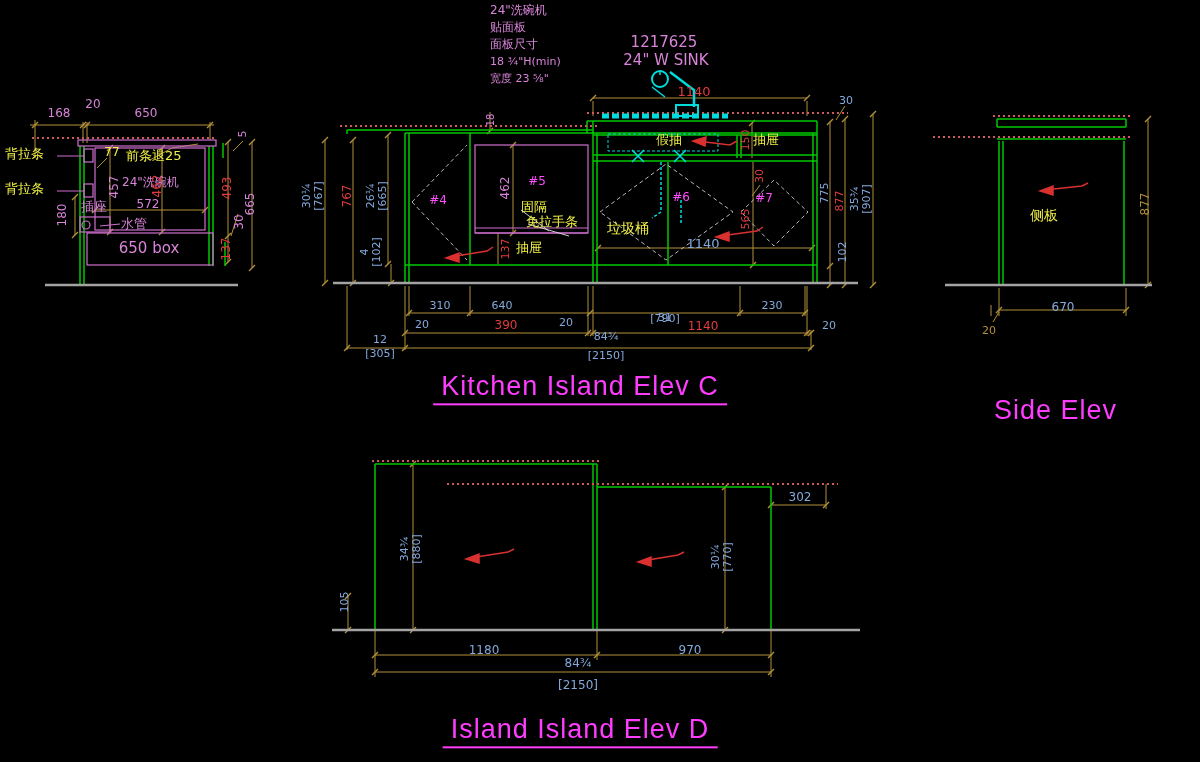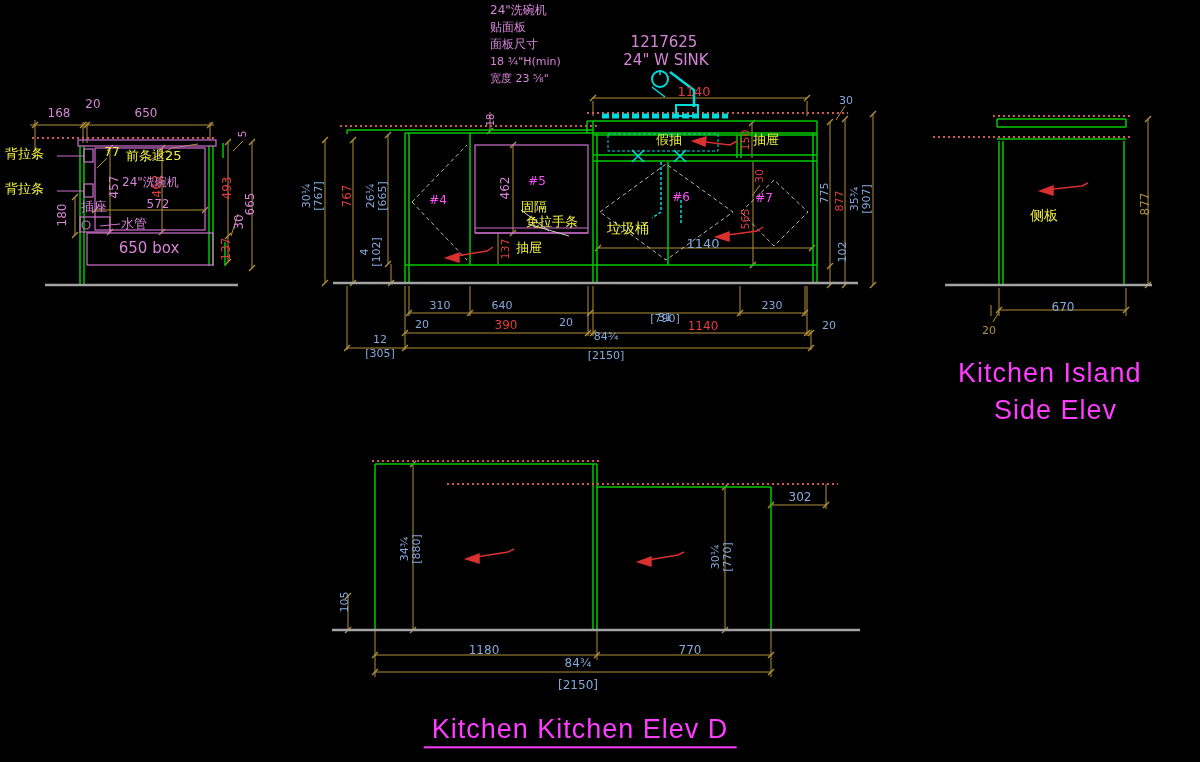--- a/index.html
+++ b/index.html
@@ -137,21 +137,21 @@
 <div class="t c s12 pink" style="left:93px;top:104px">20</div>
 <div class="t c s12 pink" style="left:146px;top:113px">650</div>
 <div class="t v s11 pink" style="left:243px;top:134px">5</div>
 <div class="t s13 yel" style="left:5px;top:147px">背拉条</div>
 <div class="t s13 yel" style="left:5px;top:182px">背拉条</div>
 <div class="t c s12 yel" style="left:112px;top:152px">77</div>
 <div class="t s13 yel" style="left:126px;top:149px">前条退25</div>
 <div class="t s12 pink" style="left:122px;top:176px">24"洗碗机</div>
 <div class="t v s12 pink" style="left:114px;top:187px">457</div>
 <div class="t v s12 red" style="left:157px;top:186px">462</div>
-<div class="t c s12 pink" style="left:158px;top:204px">572</div>
+<div class="t c s12 pink" style="left:148px;top:204px">572</div>
 <div class="t s13 pink" style="left:81px;top:200px">插座</div>
 <div class="t s13 pink" style="left:121px;top:217px">水管</div>
 <div class="t v s12 pink" style="left:62px;top:215px">180</div>
 <div class="t c s15 pink" style="left:149px;top:249px">650 box</div>
 <div class="t v s12 red" style="left:227px;top:188px">493</div>
 <div class="t v s12 pink" style="left:250px;top:204px">665</div>
 <div class="t v s12 pink" style="left:239px;top:222px">30</div>
 <div class="t v s12 red" style="left:226px;top:249px">137</div>
 
 <div class="t s12 pink" style="left:490px;top:4px">24"洗碗机</div>
@@ -211,37 +211,37 @@
 <div class="t c s11 blu" style="left:772px;top:306px">230</div>
 <div class="t c s11 blu" style="left:422px;top:325px">20</div>
 <div class="t c s12 red" style="left:506px;top:325px">390</div>
 <div class="t c s11 blu" style="left:566px;top:323px">20</div>
 <div class="t c s12 red" style="left:703px;top:326px">1140</div>
 <div class="t c s11 blu" style="left:829px;top:326px">20</div>
 <div class="t c s11 blu" style="left:380px;top:340px">12</div>
 <div class="t c s11 blu" style="left:380px;top:354px">[305]</div>
 <div class="t c s11 blu" style="left:606px;top:337px">84¾</div>
 <div class="t c s11 blu" style="left:606px;top:356px">[2150]</div>
+<div class="t c title ul" style="left:580px;top:389px">Kitchen Island Elev C</div>
 
 <div class="t s14 yel" style="left:1030px;top:208px">侧板</div>
 <div class="t v s12 oli" style="left:1145px;top:204px">877</div>
 <div class="t c s12 blu" style="left:1063px;top:307px">670</div>
 <div class="t c s11 oli" style="left:989px;top:331px">20</div>
-<div class="t title" style="left:958px;top:359px">Kitchen Island</div>
 <div class="t title" style="left:994px;top:396px">Side Elev</div>
 
 <div class="t v s11 blu" style="left:411px;top:549px">
   <span class="ln">34¾</span>
   <span class="ln">[880]</span>
 </div>
 <div class="t v s11 blu" style="left:722px;top:557px">
   <span class="ln">30¼</span>
   <span class="ln">[770]</span>
 </div>
 <div class="t c s12 blu" style="left:800px;top:497px">302</div>
 <div class="t v s11 blu" style="left:345px;top:602px">105</div>
 <div class="t c s12 blu" style="left:484px;top:650px">1180</div>
-<div class="t c s12 blu" style="left:690px;top:650px">770</div>
+<div class="t c s12 blu" style="left:690px;top:650px">970</div>
 <div class="t c s12 blu" style="left:578px;top:663px">84¾</div>
 <div class="t c s12 blu" style="left:578px;top:685px">[2150]</div>
-<div class="t c title ul" style="left:580px;top:732px">Kitchen Kitchen Elev D</div>
+<div class="t c title ul" style="left:580px;top:732px">Island Island Elev D</div>
 
 </div>
 
 </body></html>

